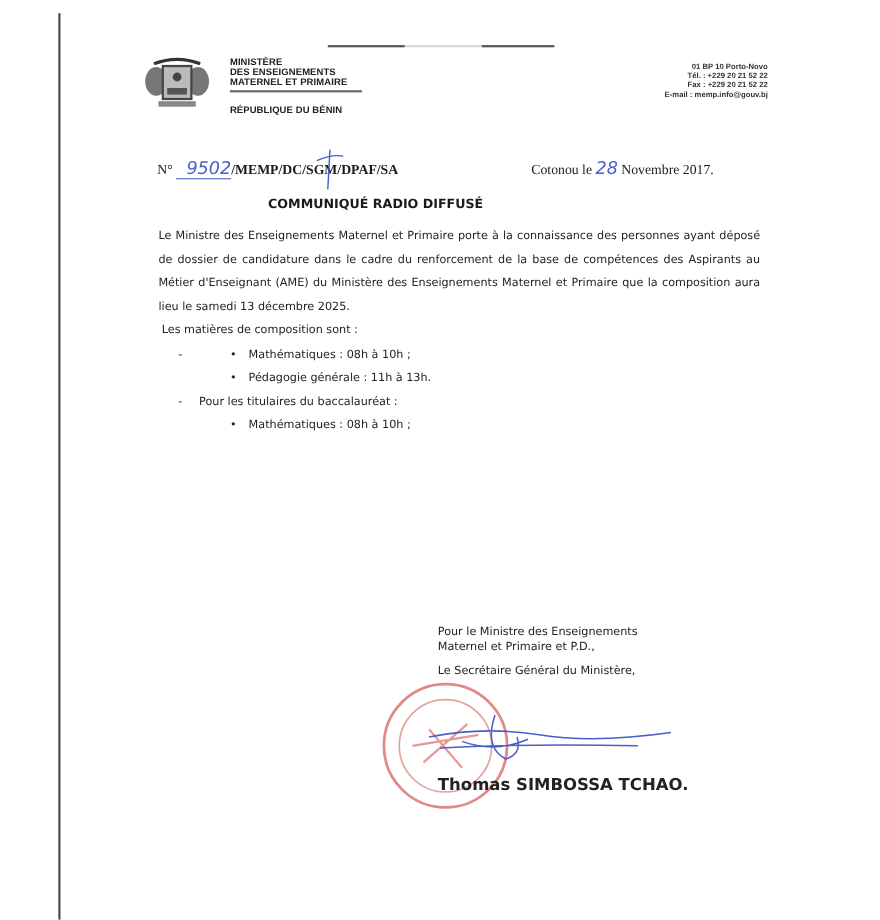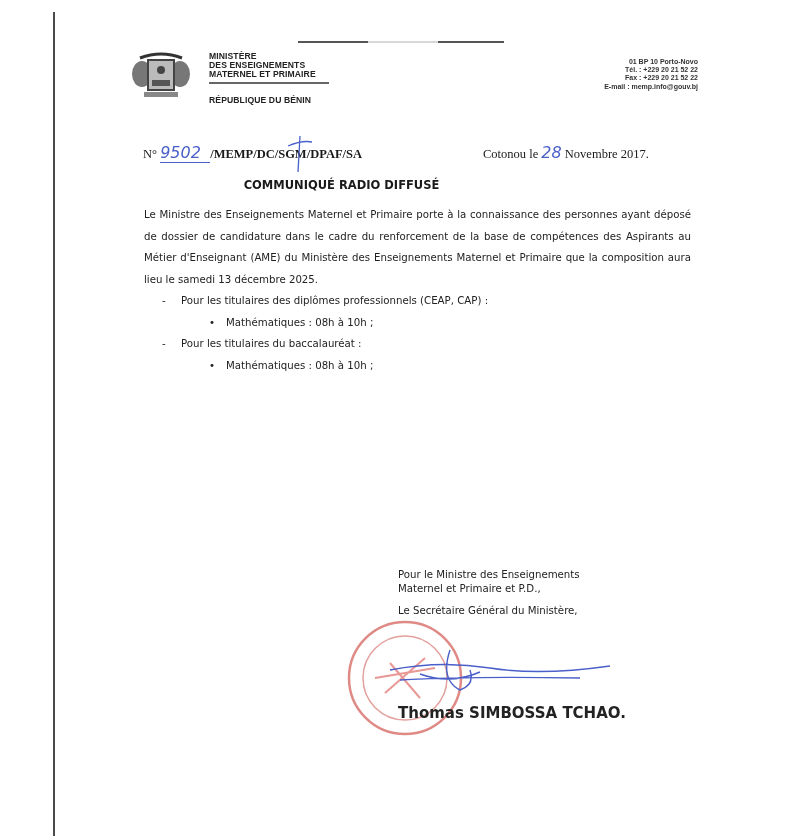--- a/index.html
+++ b/index.html
@@ -16,21 +16,21 @@
   .emblem { position: absolute; left: 130px; top: 50px; width: 62px; height: 50px; }
   .ministry { position: absolute; left: 209px; top: 52px; font-family: "Liberation Sans", sans-serif;
     font-weight: bold; font-size: 8.6px; line-height: 9px; color: #222; letter-spacing: 0.1px; }
   .ministry .sep { width: 120px; height: 2px; background: #666; margin: 3px 0 4px; }
   .republic { font-size: 8.6px; margin-top: 12px; }
   .contact { position: absolute; right: 102px; top: 58px; text-align: right; font-family: "Liberation Sans", sans-serif;
     font-weight: bold; font-size: 7px; line-height: 8.2px; color: #333; }
 
   .ref-line { position: absolute; top: 143px; left: 143px; width: 530px; font-family: "Liberation Serif", serif; font-size: 12.5px; }
   .ref-no { font-weight: normal; }
-  .hand { font-family: "DejaVu Sans", sans-serif; color: #4a5fc9; font-size: 16px; font-style: italic; }
+  .hand { font-family: "DejaVu Sans", sans-serif; color: #4a5fc9; font-size: 16px; font-style: italic; text-align: right; }
   .hand-num { display: inline-block; border-bottom: 1px solid #4a5fc9; min-width: 50px; }
   .ref-code { font-weight: bold; margin-top: 21px; }
   .city { position: absolute; left: 340px; top: 0; }
   .initial-mark { position: absolute; left: 284px; top: 134px; width: 30px; height: 40px; }
 
   .title { position: absolute; top: 178px; left: 0; width: 683px; text-align: center;
     font-family: "DejaVu Sans", sans-serif; font-weight: bold; font-size: 11.5px; color: #1a1a1a; }
   .body-text { position: absolute; left: 144px; top: 204px; width: 547px; font-family: "DejaVu Sans", sans-serif;
     font-size: 10.2px; line-height: 21.5px; text-align: justify; color: #222; }
   .body-text p { margin: 0; }
@@ -93,25 +93,26 @@
   </span>
 </div>
 <svg class="initial-mark" viewBox="0 0 30 40">
   <path d="M4 12 Q18 6 28 8 M16 2 L14 38" stroke="#4a5fc9" stroke-width="1.3" fill="none"></path>
 </svg>
 
 <div class="title">COMMUNIQUÉ RADIO DIFFUSÉ</div>
 
 <div class="body-text">
   <p>Le Ministre des Enseignements Maternel et Primaire porte à la connaissance des personnes ayant déposé de dossier de candidature dans le cadre du renforcement de la base de compétences des Aspirants au Métier d'Enseignant (AME) du Ministère des Enseignements Maternel et Primaire que la composition aura lieu le samedi 13 décembre 2025.</p>
+  <p style="padding-left:3px">Les matières de composition sont :</p>
   <ul class="list">
     <li>
-      <span>Pour les titulaires des diplômes professionnels (CEAP, CAP) :</span>
       <ul class="sub">
         <li>Mathématiques : 08h à 10h ;</li>
+        <li>Pédagogie générale : 11h à 13h.</li>
       </ul>
     </li>
     <li>
       <span>Pour les titulaires du baccalauréat :</span>
       <ul class="sub">
         <li>Mathématiques : 08h à 10h ;</li>
       </ul>
     </li>
   </ul>
 </div>

